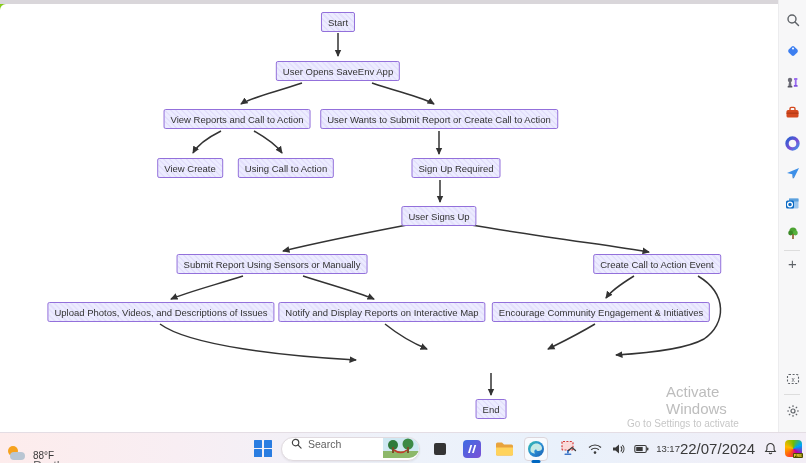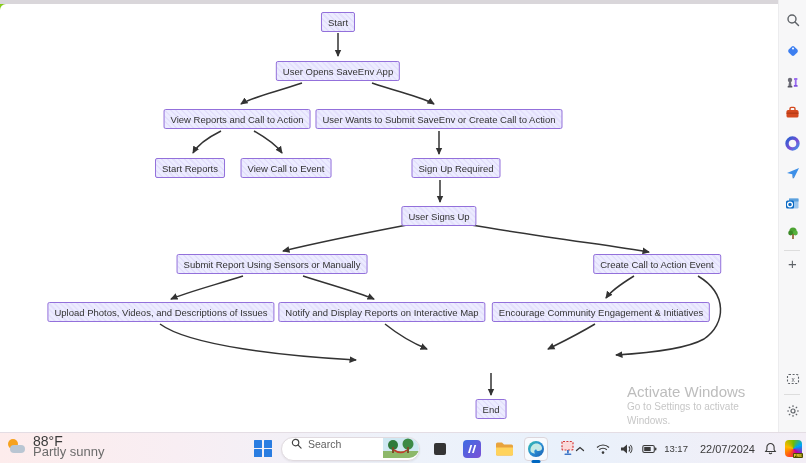--- a/index.html
+++ b/index.html
@@ -15,58 +15,58 @@
   
   .flow-svg{position:absolute;left:0;top:0;width:778px;height:428px;}
   .node{position:absolute;transform:translateX(-50%);height:20px;display:flex;align-items:center;justify-content:center;
         padding:0 6px;white-space:nowrap;font-size:9.5px;color:#333;
         background:#ececff;
         background-image:repeating-linear-gradient(45deg,rgba(147,112,219,0.10) 0 1.5px,rgba(0,0,0,0) 1.5px 4px);
         border:1px solid #9370db;border-radius:2px;box-sizing:border-box;}
 
   
   .watermark{position:absolute;left:627px;top:379px;color:#bdbdbd;}
-  .watermark .t1{font-size:15px;line-height:17px;}
+  .watermark .t1{font-size:15px;line-height:17px;margin-left:39px;}
   .watermark .t2{font-size:10px;line-height:14px;color:#c7c7c7;}
 
   
   .sidebar{position:absolute;right:0;top:0;width:28px;height:432px;background:#f7f7f8;border-left:1px solid #ececee;box-sizing:border-box;}
   .sb-icon{position:absolute;left:50%;transform:translateX(-50%);width:16px;height:16px;display:flex;align-items:center;justify-content:center;font-size:13px;line-height:16px;cursor:pointer;}
   .sb-divider{position:absolute;left:5px;width:16px;height:1px;background:#dddddd;}
 
   
   .taskbar{position:absolute;left:0;top:432px;width:806px;height:31px;
     background:linear-gradient(90deg,#fdecec 0%,#f8eef3 22%,#eef2fa 48%,#e9f1fb 70%,#f3eef6 100%);
     border-top:1px solid #e4dde4;box-sizing:border-box;}
   .weather{position:absolute;left:7px;top:3px;display:flex;align-items:center;gap:6px;cursor:pointer;}
   .weather-icon{position:relative;width:20px;height:18px;}
   .weather-sun{position:absolute;left:1px;top:1px;width:10px;height:10px;border-radius:50%;background:#f6a21e;}
   .weather-cloud{position:absolute;left:3px;top:7px;width:15px;height:8px;border-radius:6px;background:#b9c6d3;}
-  .weather-temp{font-size:14px;color:#3a3a3a;line-height:11px;}
+  .weather-temp{font-size:10px;color:#3a3a3a;line-height:11px;margin-top:14px;}
   .weather-cond{font-size:13px;color:#6b6b6b;line-height:10px;}
 
   .tb-center{position:absolute;left:253px;top:0;height:31px;display:flex;align-items:center;gap:8px;}
   .start-btn{width:20px;height:20px;display:grid;grid-template-columns:8px 8px;grid-template-rows:8px 8px;gap:1.5px;place-content:center;cursor:pointer;}
   .start-btn span{background:#2a7de1;border-radius:0.5px;}
   .search-pill{width:137px;height:22px;background:#ffffff;border:1px solid #e0dadf;border-radius:12px;display:flex;align-items:flex-start;box-shadow:0 1px 2px rgba(0,0,0,.06);cursor:pointer;overflow:hidden;}
   .search-pill .mag{margin:0 6px 0 9px;flex:0 0 auto;}
   .search-text{flex:1;font-size:10.5px;color:#5f5f5f;}
   .search-img{flex:0 0 auto;width:36px;height:20px;border-radius:0 11px 11px 0;overflow:hidden;}
   .tb-icon{width:24px;height:24px;display:flex;align-items:center;justify-content:center;position:relative;cursor:pointer;border-radius:4px;}
   .tb-icon.active{background:rgba(255,255,255,.65);border:1px solid #dcd6dc;box-sizing:border-box;}
   .tb-icon.active .underline{position:absolute;bottom:-3px;left:50%;transform:translateX(-50%);width:9px;height:3px;border-radius:2px;background:#0067c0;}
   .taskview-back{position:absolute;right:3px;top:3px;width:12px;height:12px;background:#d6d6d6;border-radius:2px;}
   .taskview-front{position:absolute;left:3px;bottom:3px;width:12px;height:12px;background:#343434;border-radius:2px;}
   .mermaid-badge{width:18px;height:18px;border-radius:4px;background:linear-gradient(135deg,#3e6ee3,#7b4fd6);display:flex;align-items:center;justify-content:center;}
 
   .tray{position:absolute;right:4px;top:0;height:31px;display:flex;align-items:center;gap:7px;}
   .tray-glyph{display:flex;align-items:center;justify-content:center;width:16px;height:16px;cursor:pointer;color:#3a3a3a;}
   .clock{display:flex;flex-direction:row;align-items:flex-end;line-height:10px;cursor:pointer;}
   .clock .time{font-size:9.5px;color:#3a3a3a;}
-  .clock .date{font-size:11px;color:#3a3a3a;margin-left:12px;}
+  .clock .date{font-size:15px;color:#3a3a3a;}
   .copilot{position:relative;width:17px;height:17px;border-radius:4px;cursor:pointer;
     background:conic-gradient(from 210deg,#f25022,#ffb900,#7fba00,#00a4ef,#b4009e,#f25022);filter:saturate(1.1);}
   .copilot .pre{position:absolute;right:-1px;bottom:-1px;background:#4d4d00;color:#ffe14d;font-size:4px;line-height:5px;padding:0 1px;border-radius:1px;font-weight:bold;}
 </style>
 </head>
 <body>
 
 <div class="screen">
   <div class="top-strip"></div>
 
@@ -95,23 +95,23 @@
         <path d="M160,320 C190,342 285,352 356,356" marker-end="url(#arr)"></path>
         <path d="M385,320 C400,332 415,340 427,345" marker-end="url(#arr)"></path>
         <path d="M595,320 C575,332 558,340 548,345" marker-end="url(#arr)"></path>
         <path d="M491,369 V391" marker-end="url(#arr)"></path>
       </g>
     </svg>
 
     <div class="node" style="left:338px;top:8px">Start</div>
     <div class="node" style="left:338px;top:57px">User Opens SaveEnv App</div>
     <div class="node" style="left:237px;top:105px">View Reports and Call to Action</div>
-    <div class="node" style="left:439px;top:105px">User Wants to Submit SaveEnv or Create Call to Action</div>
-    <div class="node" style="left:190px;top:154px">Start Reports</div>
-    <div class="node" style="left:286px;top:154px">View Call to Event</div>
+    <div class="node" style="left:439px;top:105px">User Wants to Submit Report or Create Call to Action</div>
+    <div class="node" style="left:190px;top:154px">View Create</div>
+    <div class="node" style="left:286px;top:154px">Using Call to Action</div>
     <div class="node" style="left:456px;top:154px">Sign Up Required</div>
     <div class="node" style="left:439px;top:202px">User Signs Up</div>
     <div class="node" style="left:272px;top:250px">Submit Report Using Sensors or Manually</div>
     <div class="node" style="left:657px;top:250px">Create Call to Action Event</div>
     <div class="node" style="left:161px;top:298px">Upload Photos, Videos, and Descriptions of Issues</div>
     <div class="node" style="left:382px;top:298px">Notify and Display Reports on Interactive Map</div>
     <div class="node" style="left:601px;top:298px">Encourage Community Engagement &amp; Initiatives</div>
     <div class="node" style="left:491px;top:395px">End</div>
 
     <div class="watermark">

